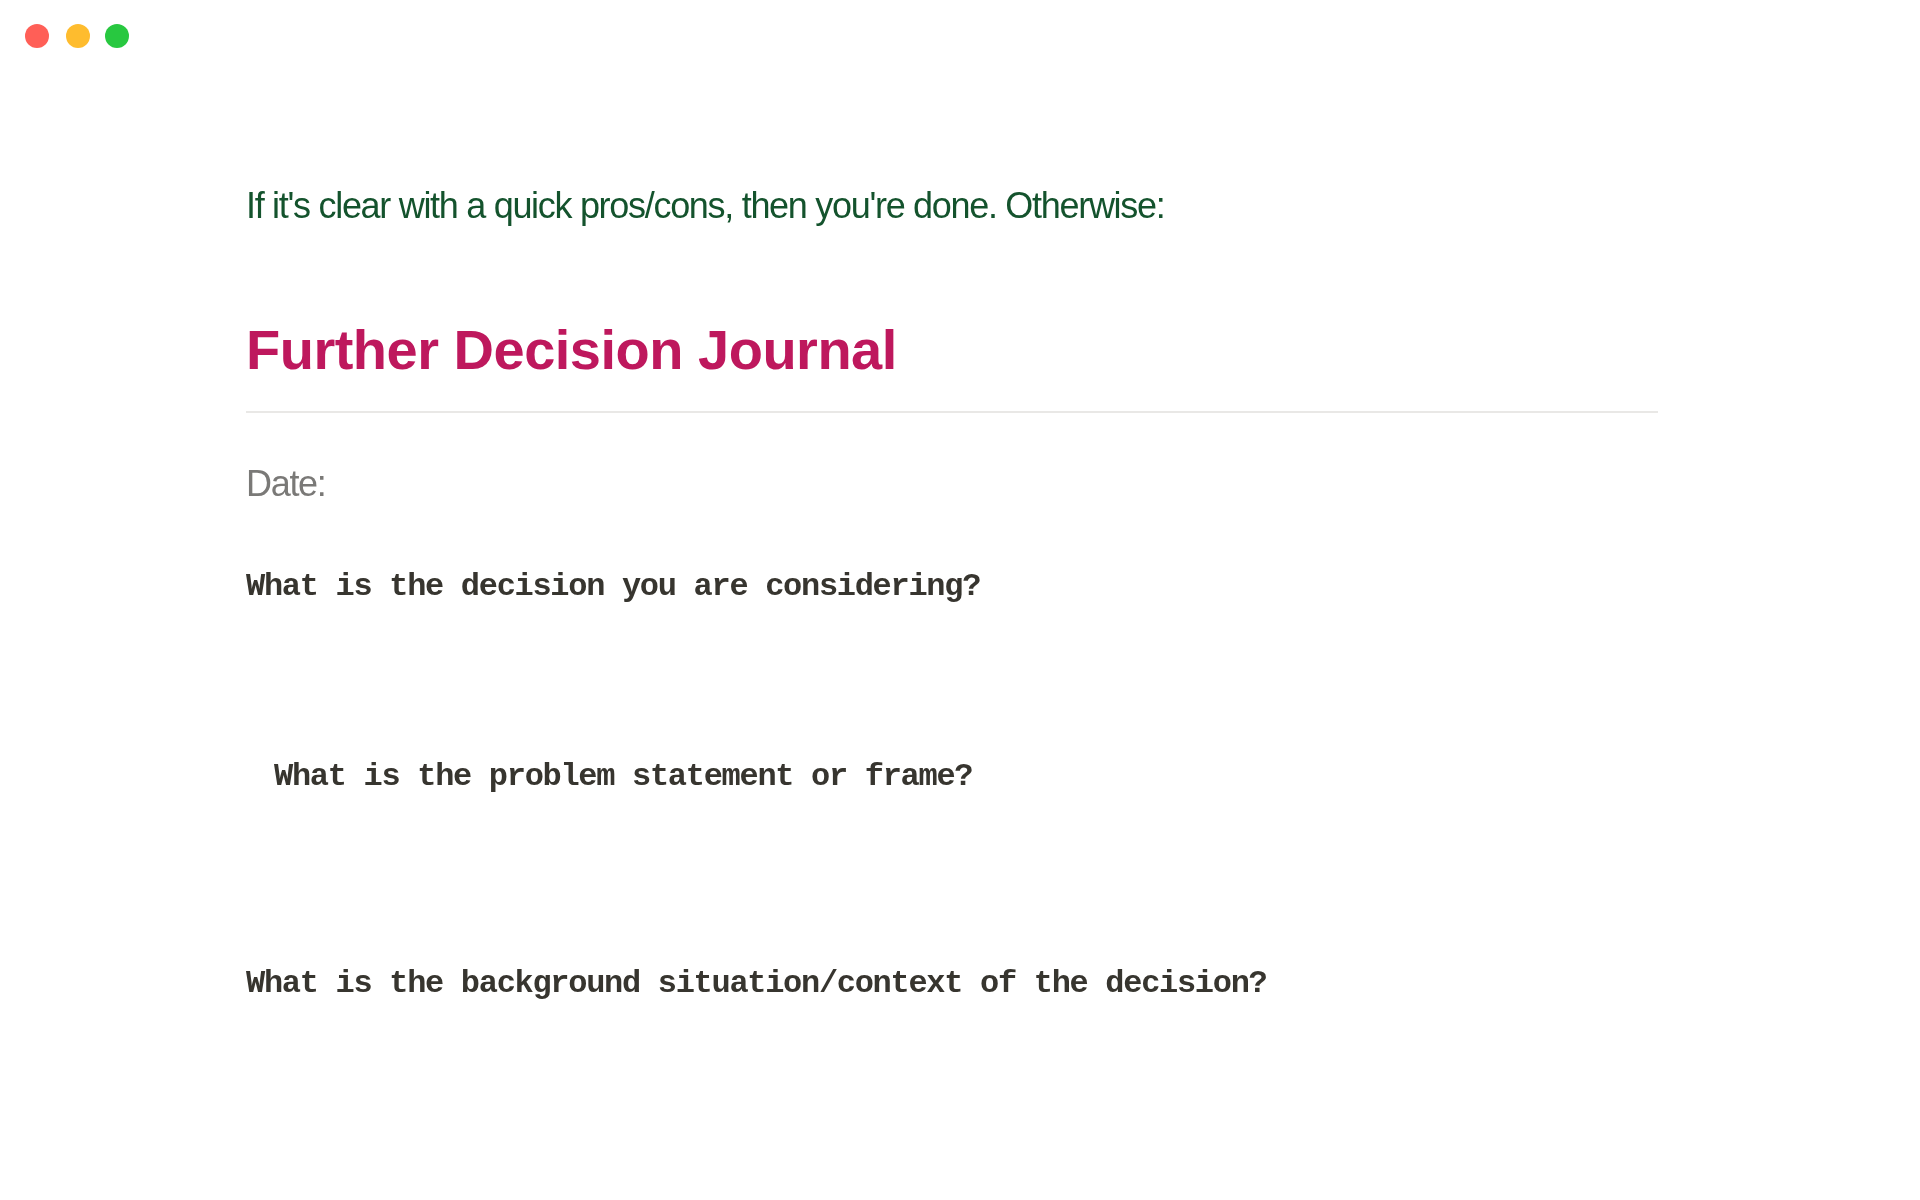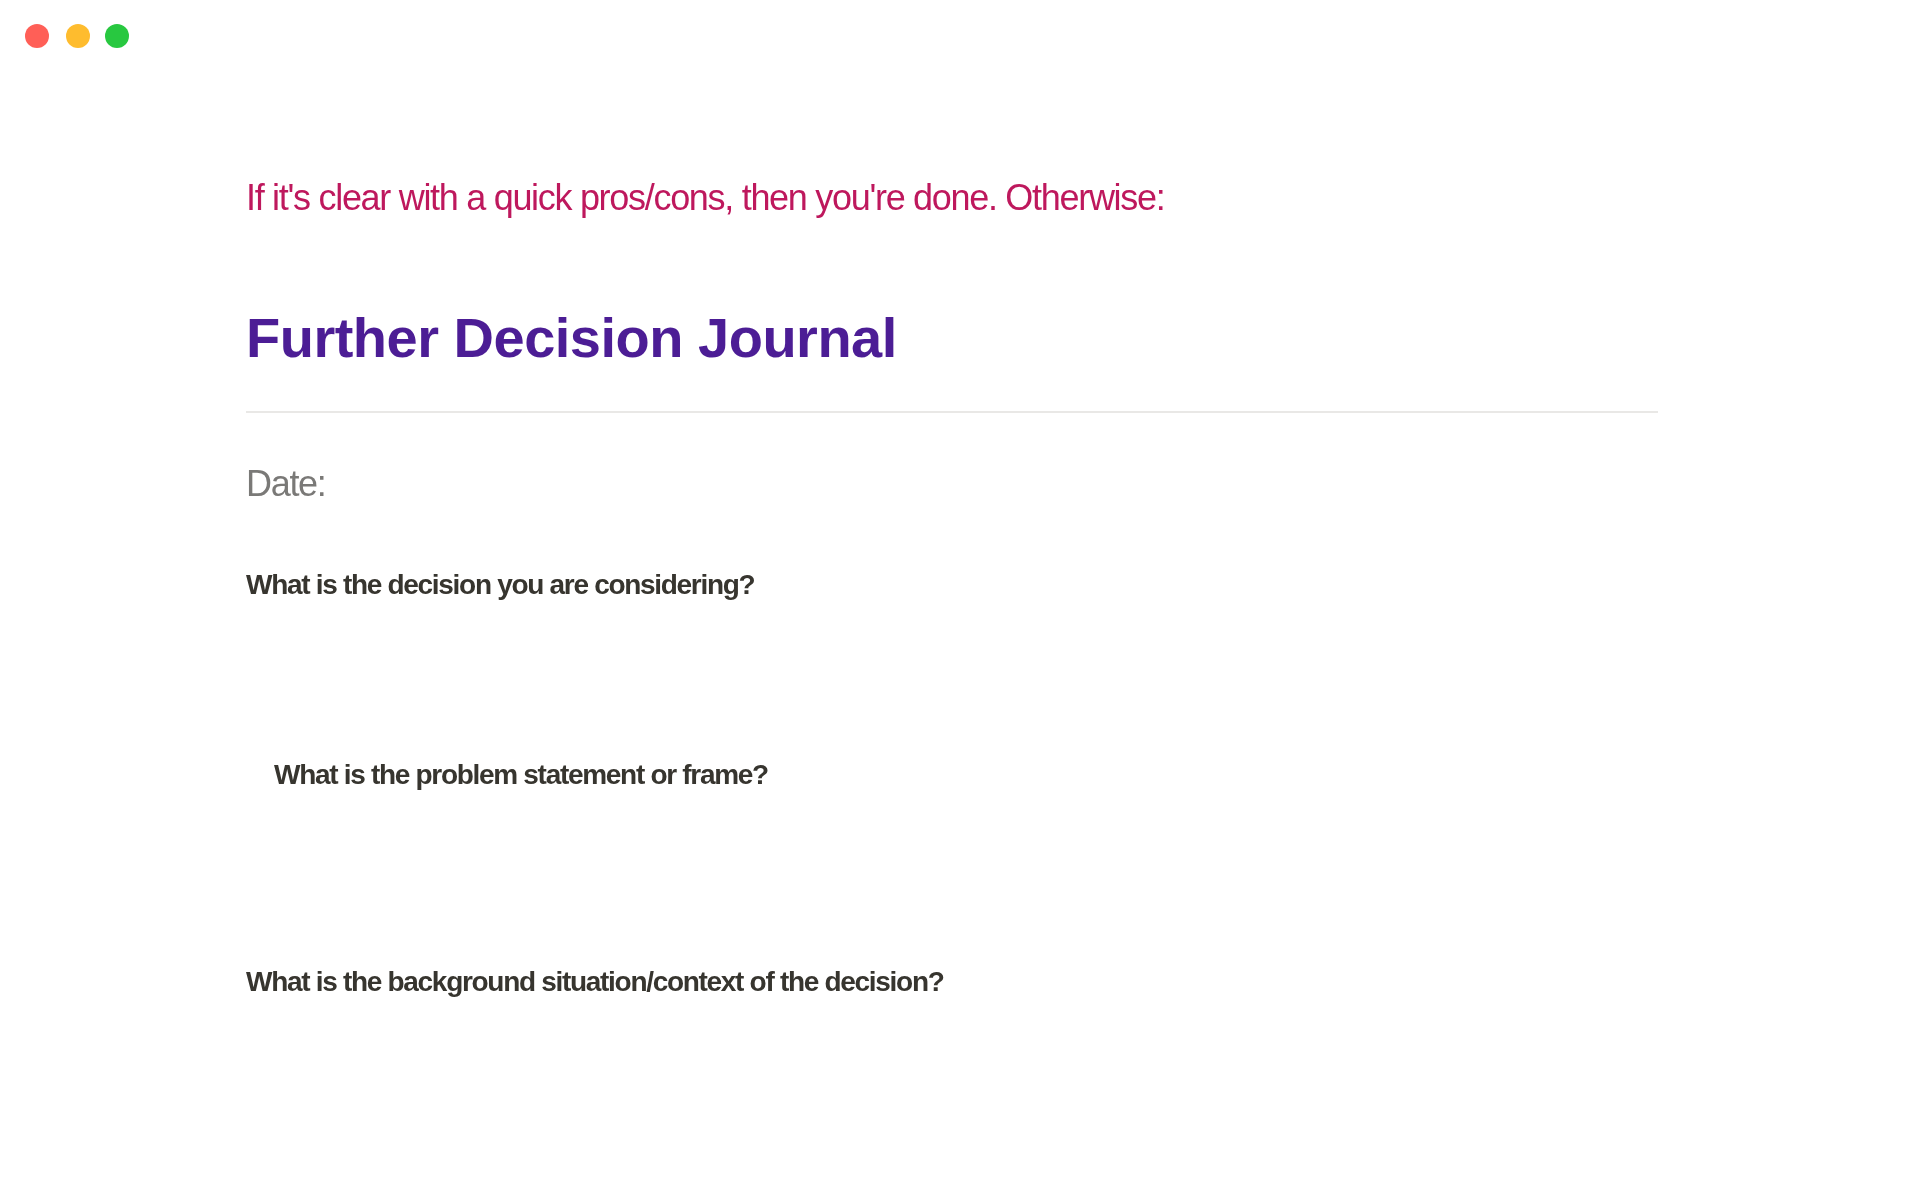--- a/index.html
+++ b/index.html
@@ -42,35 +42,35 @@
     height: 1200px;
   }
   .doc > * {
     position: absolute;
     margin: 0;
     left: 246px;
     white-space: nowrap;
   }
 
   .intro {
-    top: 180px;
+    top: 188px;
     font-size: 36px;
     line-height: 1;
     letter-spacing: -1.3px;
     font-weight: 400;
-    color: #be185d;
+    color: #14532d;
   }
 
   .page-title {
-    top: 310px;
+    top: 322px;
     font-size: 56px;
     line-height: 1;
     letter-spacing: -0.5px;
     font-weight: 700;
-    color: #4c1d95;
+    color: #be185d;
   }
 
   .divider {
     top: 411px;
     width: 1412px;
     height: 2px;
     background: #e9e8e6;
     border: none;
   }
 
@@ -78,25 +78,26 @@
     top: 442px;
     font-size: 36px;
     line-height: 1;
     letter-spacing: -1.3px;
     font-weight: 400;
     color: #7a7977;
     margin-top: 24px;
   }
 
   .question {
-    font-size: 28px;
+    font-size: 32px;
     line-height: 1;
     letter-spacing: -1.3px;
     font-weight: 700;
     color: #37352f;
+    font-family: Liberation Mono, monospace;
   }
   .q1 { top: 571px; }
   .q2 { top: 761px; margin-left: 28px; }
   .q3 { top: 968px; }
 </style>
 </head>
 <body>
 
 <div class="titlebar">
   <span class="light close"></span>

